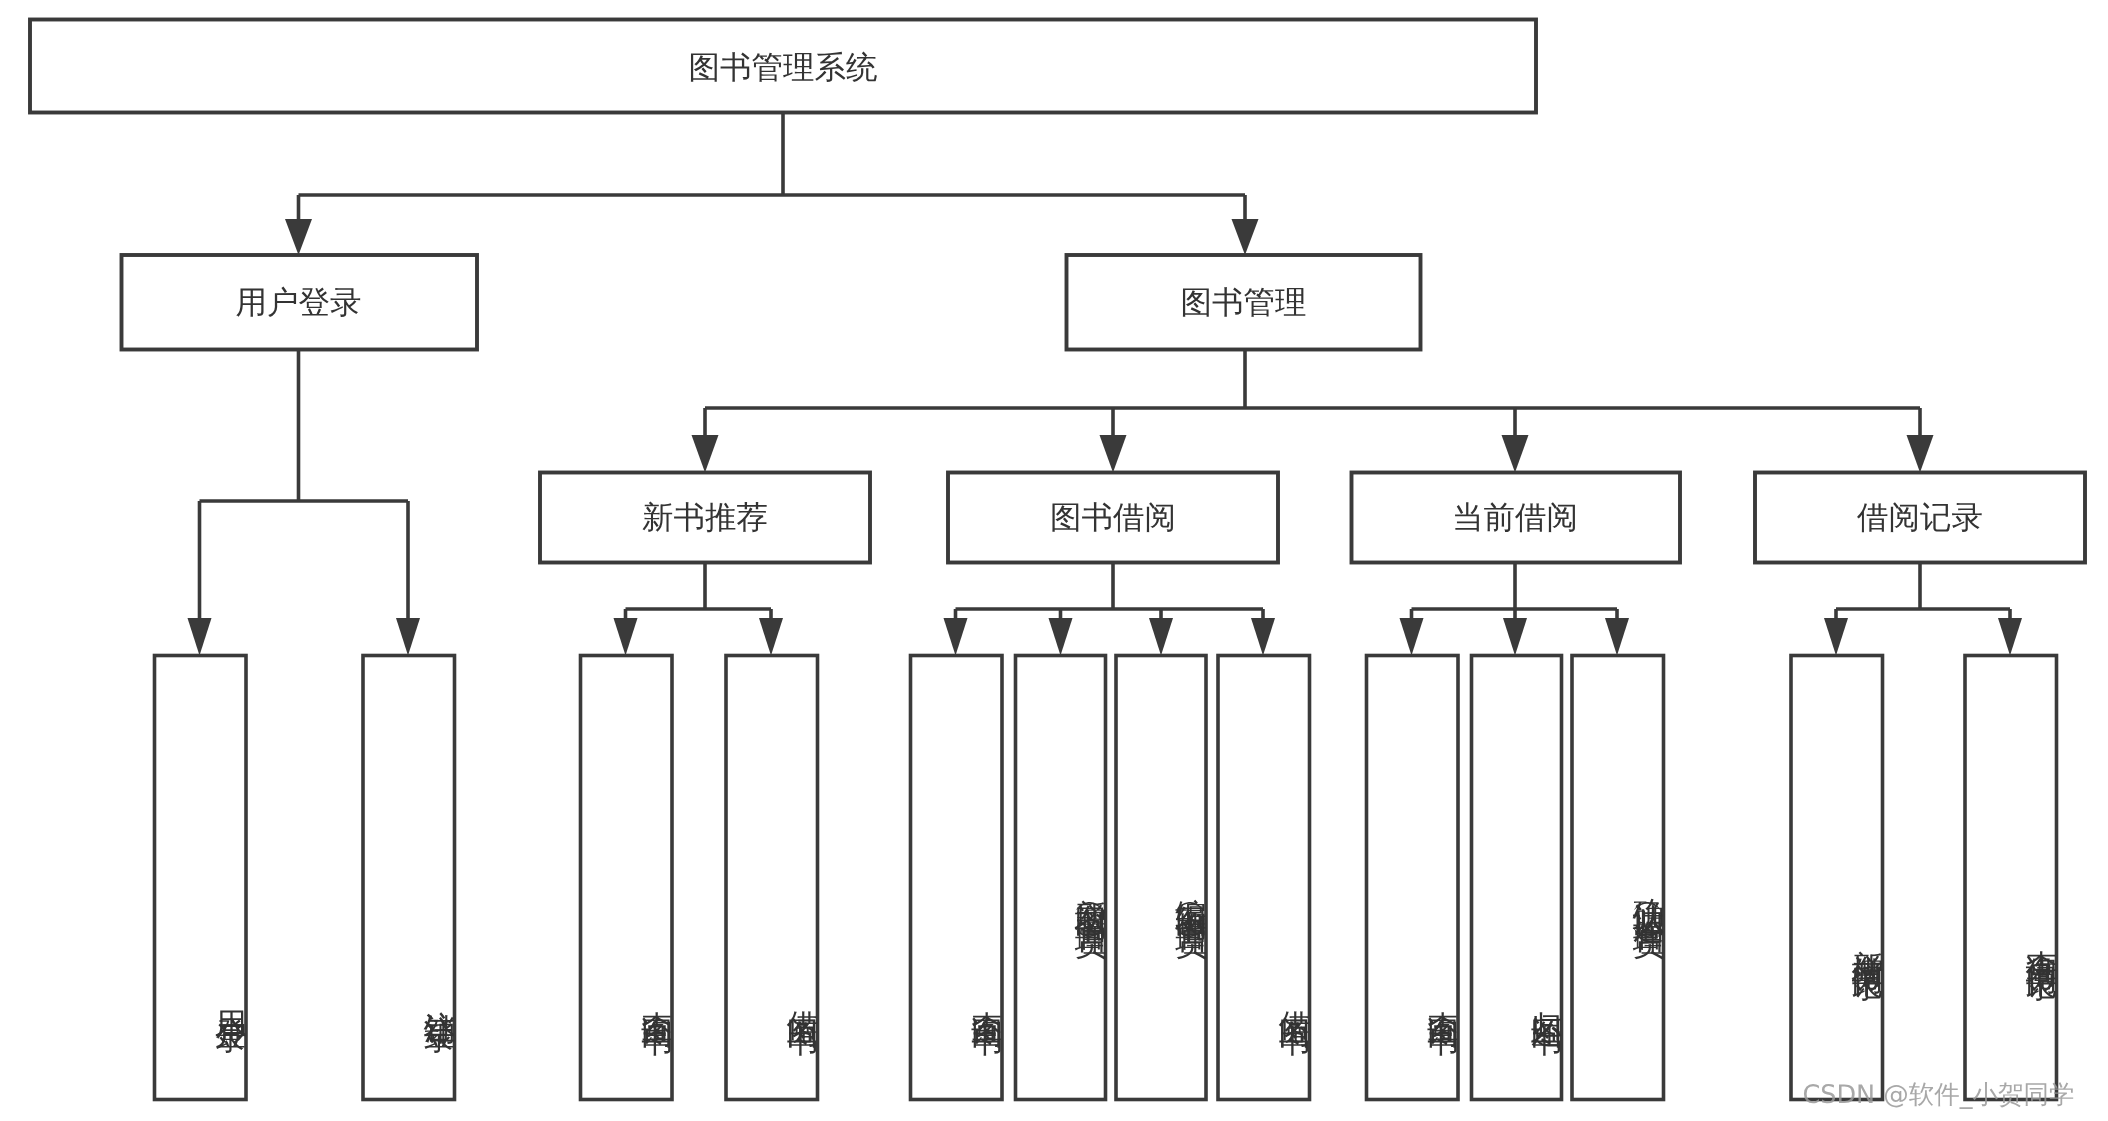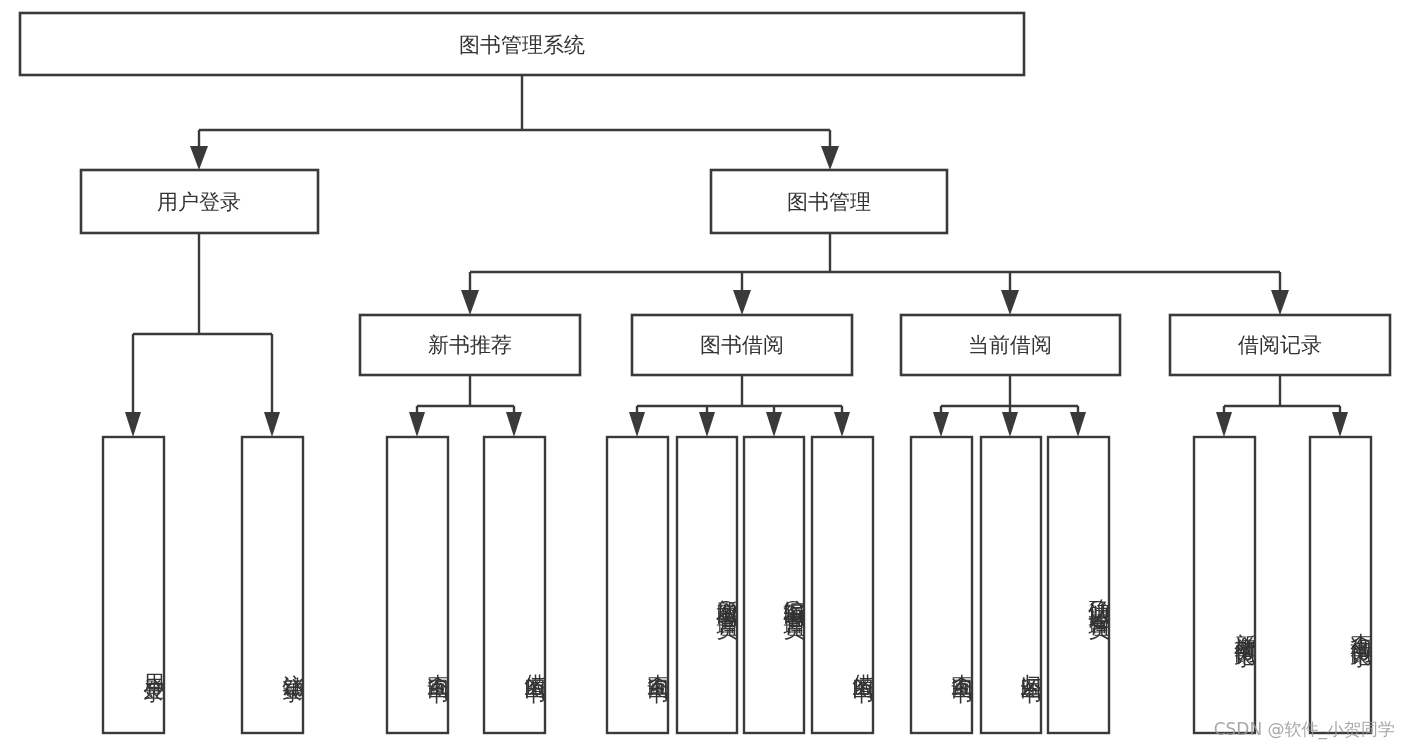--- a/index.html
+++ b/index.html
@@ -64,21 +64,21 @@
     line-height: 1;
     white-space: nowrap;
     display: flex;
     align-items: flex-start;
     justify-content: center;
     pointer-events: none;
     user-select: none;
   }
   .watermark {
     position: absolute;
-    right: 10px;
+    right: 22px;
     bottom: 6px;
     font-family: "DejaVu Sans", "Liberation Sans", sans-serif;
     font-size: 17px;
     color: #9a9a9a;
     opacity: 0.85;
     white-space: nowrap;
     user-select: none;
   }
 </style>
 </head>

